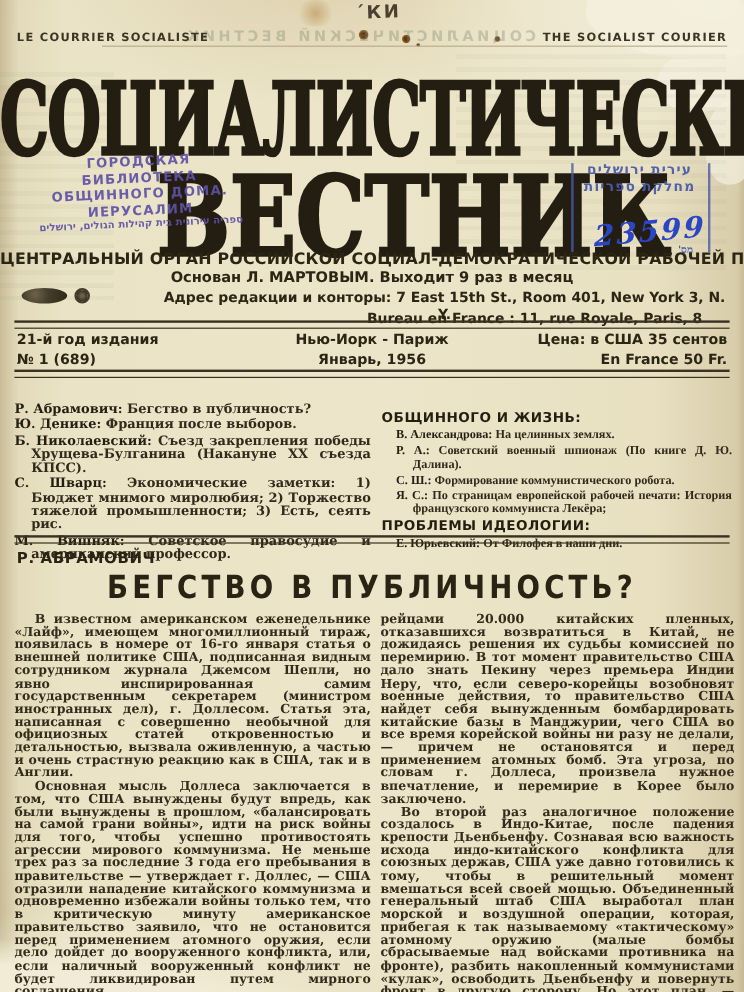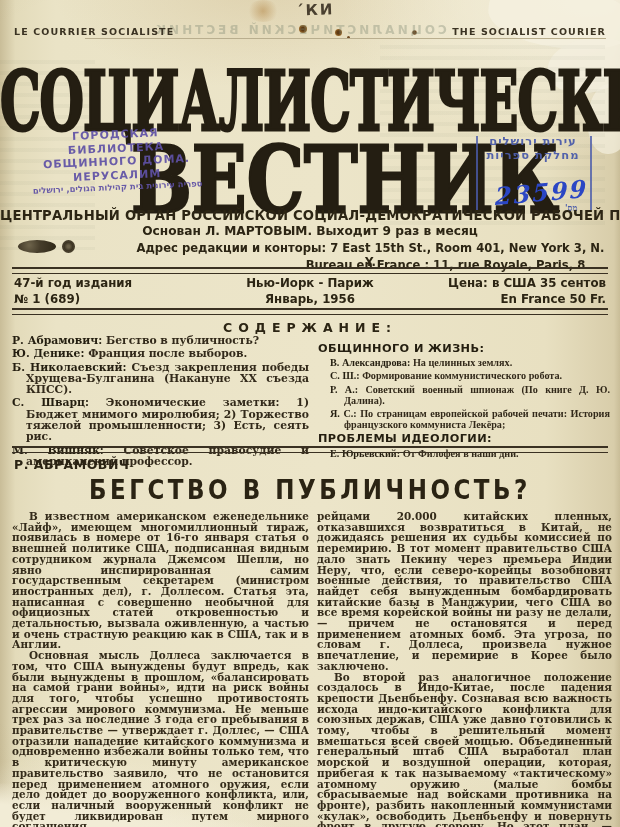--- a/index.html
+++ b/index.html
@@ -113,48 +113,45 @@
   </div>
   <div class="abs ctr founded" style="top:224px;">Основан Л. МАРТОВЫМ.  Выходит 9 раз в месяц</div>
   <div class="abs addr" style="left:135px;right:14px;top:241px;text-align:center;">Адрес редакции и конторы: 7 East 15th St., Room 401, New York 3, N. Y.</div>
   <div class="abs addr" style="left:285px;right:14px;top:258px;text-align:center;">Bureau en France : 11, rue Royale, Paris, 8</div>
 
   <div class="abs orn-ellipse" style="left:18px;top:240px;"></div>
   <div class="abs orn-circle" style="left:62px;top:240px;"></div>
 
   <div class="abs rule-double" style="top:267px;"></div>
   <div class="abs issue" style="left:14px;top:276px;">
-    <div>47-й год издания</div>
+    <div>21-й год издания</div>
     <div>№ 1 (689)</div>
   </div>
   <div class="abs issue ctr" style="top:276px;">
     <div>Нью-Иорк - Париж</div>
     <div>Январь, 1956</div>
   </div>
   <div class="abs issue" style="right:14px;top:276px;text-align:right;">
     <div>Цена: в США 35 сентов</div>
     <div>En France 50 Fr.</div>
   </div>
   <div class="abs rule-double" style="top:308px;"></div>
 
-  <div class="abs ctr" style="top:317px;">
-    <span class="tochead">СОДЕРЖАНИЕ:</span>
-  </div>
   <div class="abs toc-col" style="left:12px;top:335px;width:297px;">
       <div class="toc-item"><span class="toc-author">Р. Абрамович: </span>Бегство в публичность?</div>
       <div class="toc-item"><span class="toc-author">Ю. Денике: </span>Франция после выборов.</div>
       <div class="toc-item"><span class="toc-author">Б. Николаевский: </span>Съезд закрепления победы Хрущева-Булганина (Накануне XX съезда КПСС).</div>
       <div class="toc-item"><span class="toc-author">С. Шварц: </span>Экономические заметки: 1) Бюджет мнимого миролюбия; 2) Торжество тяжелой промышленности; 3) Есть, сеять рис.</div>
       <div class="toc-item"><span class="toc-author">М. Вишняк: </span>Советское правосудие и американский профессор.</div>
     </div>
   <div class="abs toc-col toc-col2" style="left:318px;top:340px;width:292px;">
       <div class="toc-header">ОБЩИННОГО И ЖИЗНЬ:</div>
       <div class="toc-item"><span class="toc-author">В. Александрова: </span>На целинных землях.</div>
+      <div class="toc-item"><span class="toc-author">Р. А.: </span>Советский военный шпионаж (По книге Д. Ю. Далина).</div>
       <div class="toc-item"><span class="toc-author">С. Ш.: </span>Формирование коммунистического робота.</div>
-      <div class="toc-item"><span class="toc-author">Р. А.: </span>Советский военный шпионаж (По книге Д. Ю. Далина).</div>
       <div class="toc-item"><span class="toc-author">Я. С.: </span>По страницам европейской рабочей печати: История французского коммуниста Лекёра;</div>
       <div class="toc-header">ПРОБЛЕМЫ ИДЕОЛОГИИ:</div>
       <div class="toc-item"><span class="toc-author">Е. Юрьевский: </span>От Филофея в наши дни.</div>
     </div>
 
   <div class="abs rule-double" style="top:446px;"></div>
 
   <div class="abs art-author" style="left:14px;top:457px;">Р. АБРАМОВИЧ</div>
   <div class="abs ctr" style="top:475px;">
     <span class="art-title">БЕГСТВО В ПУБЛИЧНОСТЬ?</span>

